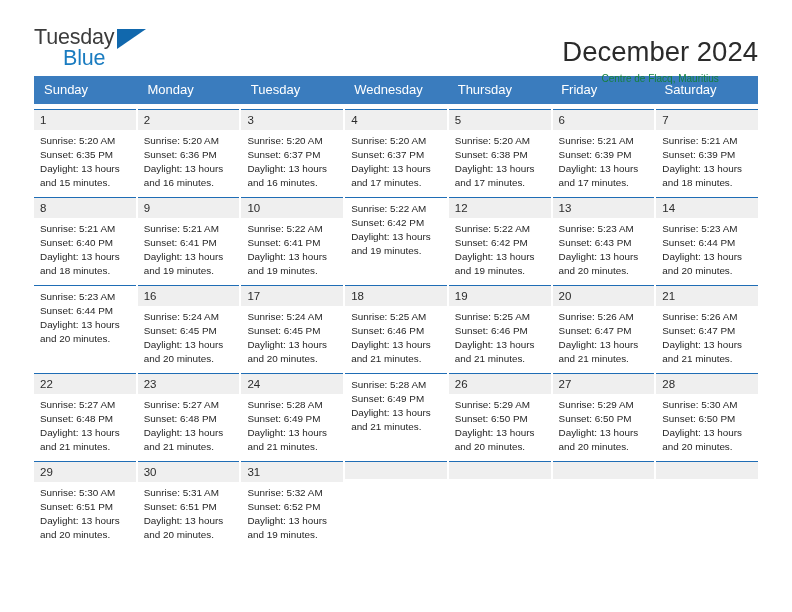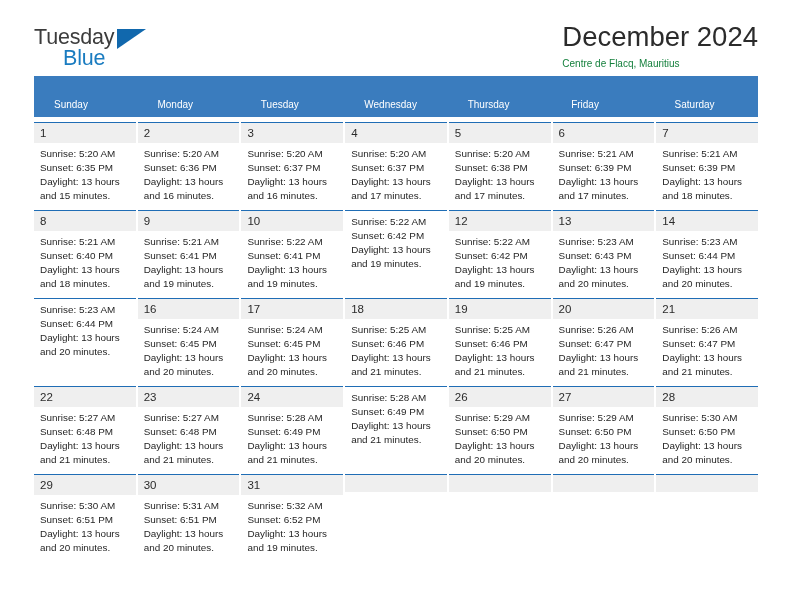--- a/index.html
+++ b/index.html
@@ -56,22 +56,22 @@
   .logo-tri {
     position: absolute;
     left: 83px;
     top: 2px;
     width: 0;
     height: 0;
     border-left: 29px solid #1168ad;
     border-bottom: 20px solid transparent;
   }
   .titles {
-    margin-top: 22px;
-    text-align: left;
+    margin-top: 37px;
+    text-align: center;
   }
   .cal-title {
     font-size: 27.5px;
     font-weight: normal;
     color: #2b2b2b;
     line-height: 1.12;
     white-space: nowrap;
   }
   .cal-subtitle {
     margin-top: 5px;
@@ -86,25 +86,24 @@
     margin-top: 4px;
     width: 724px;
   }
   .weekdays {
     display: grid;
     grid-template-columns: repeat(7, 1fr);
     background: #3a7cbe;
   }
   .weekday {
     color: #ffffff;
-    font-size: 10px;
-    padding: 5px 0 5px 20px;
+    font-size: 13px;
+    padding: 5px 0 5px 10px;
     line-height: 1.35;
     white-space: nowrap;
-    margin-top: 17px;
   }
   .week {
     display: grid;
     grid-template-columns: repeat(7, 1fr);
     column-gap: 2px;
     margin-top: 5px;
   }
   .day {
     border-top: 1.6px solid #1f6db5;
     min-height: 83px;

